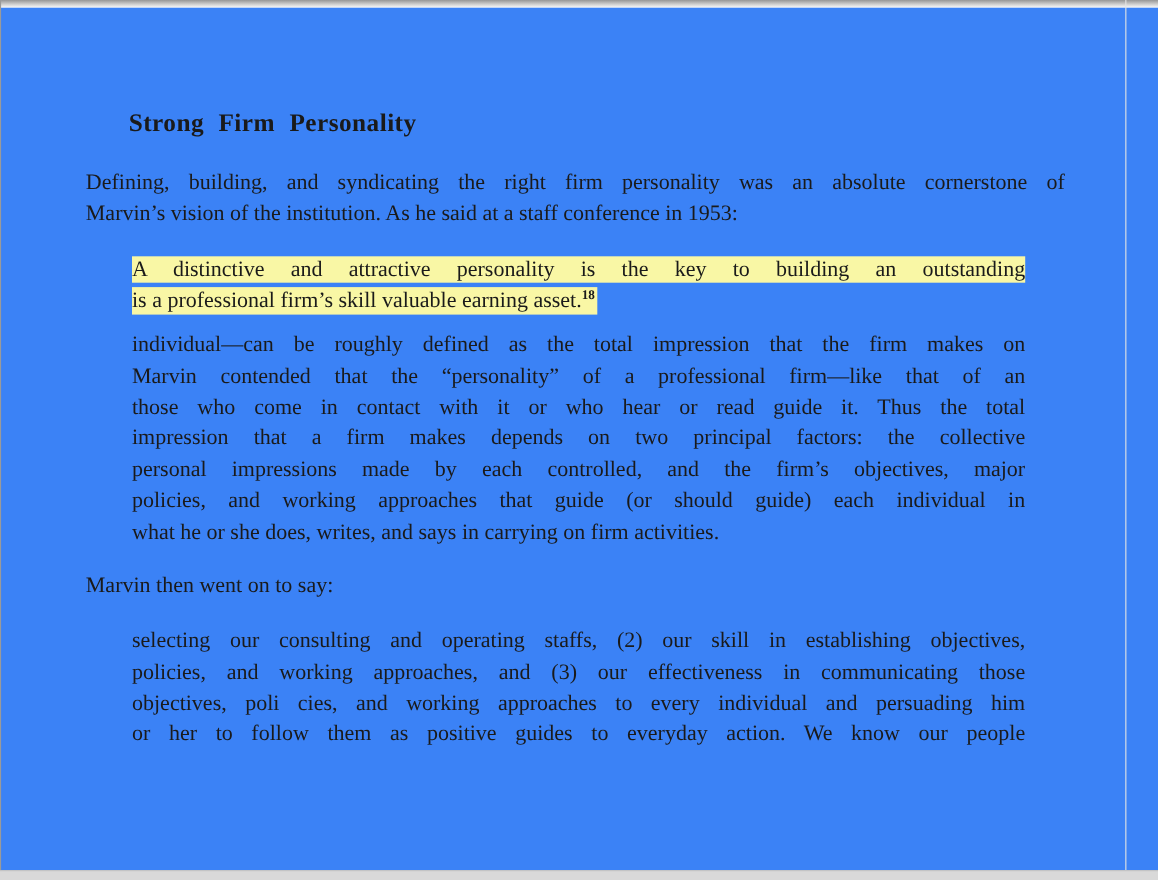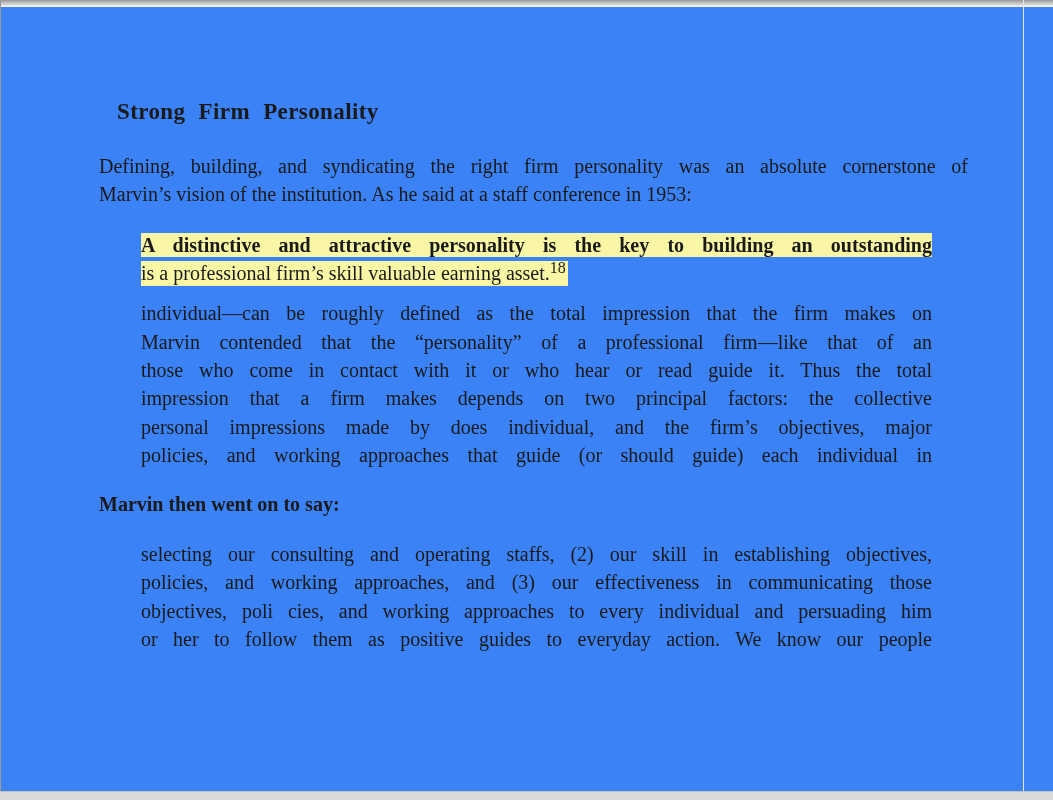--- a/index.html
+++ b/index.html
@@ -58,49 +58,47 @@
     line-height: 27px;
   }
   .para { margin: 0; }
   .p1 { margin-top: 27px; }
   .quote {
     margin-left: 42px;
     width: 812px;
   }
   .q1 { margin-top: 24px; }
   .q2 { margin-top: 14px; }
-  .p2 { margin-top: 20px; font-weight: bold; }
+  .p2 { margin-top: 20px; }
   .q3 { margin-top: 22px; }
   .ln {
     height: 28.4px;
     line-height: 28.4px;
     text-align: justify;
     text-align-last: justify;
     text-justify: inter-word;
     white-space: normal;
-    margin-left: 21px;
   }
   .ln-left {
     text-align: left;
     text-align-last: left;
   }
   .hl-ln {
     height: 24px;
     line-height: 24px;
     margin-bottom: 4.4px;
     background: var(--hl-color, #f9f7a5);
-    font-weight: bold;
   }
   .hl-run {
     background: var(--hl-color, #f9f7a5);
     padding: 1px 2px 2px 0;
   }
   sup.fnref {
-    font-size: 16px;
-    font-weight: 400;
+    font-size: 12px;
+    font-weight: 700;
     line-height: 0;
     vertical-align: 7px;
     letter-spacing: 0;
   }
 </style>
 </head>
 <body>
 
 <div class="page">
   <div class="top-edge"></div>
@@ -121,22 +119,23 @@
       <div class="ln ln-left" style="height:24px;line-height:24px;margin-bottom:4.4px;">
         <span class="hl-run"><span>is a professional firm’s skill valuable earning asset.</span><sup class="fnref">18</sup></span>
       </div>
     </div>
 
     <div class="quote q2">
       <div class="ln">individual—can be roughly defined as the total impression that the firm makes on</div>
       <div class="ln">Marvin contended that the “personality” of a professional firm—like that of an</div>
       <div class="ln">those who come in contact with it or who hear or read guide it. Thus the total</div>
       <div class="ln">impression that a firm makes depends on two principal factors: the collective</div>
-      <div class="ln">personal impressions made by does individual, and the firm’s objectives, major</div>
+      <div class="ln">personal impressions made by each controlled, and the firm’s objectives, major</div>
       <div class="ln">policies, and working approaches that guide (or should guide) each individual in</div>
+      <div class="ln ln-left">what he or she does, writes, and says in carrying on firm activities.</div>
     </div>
 
     <div class="para p2">
       <div class="ln ln-left">Marvin then went on to say:</div>
     </div>
 
     <div class="quote q3">
       <div class="ln">selecting our consulting and operating staffs, (2) our skill in establishing objectives,</div>
       <div class="ln">policies, and working approaches, and (3) our effectiveness in communicating those</div>
       <div class="ln">objectives, poli cies, and working approaches to every individual and persuading him</div>

